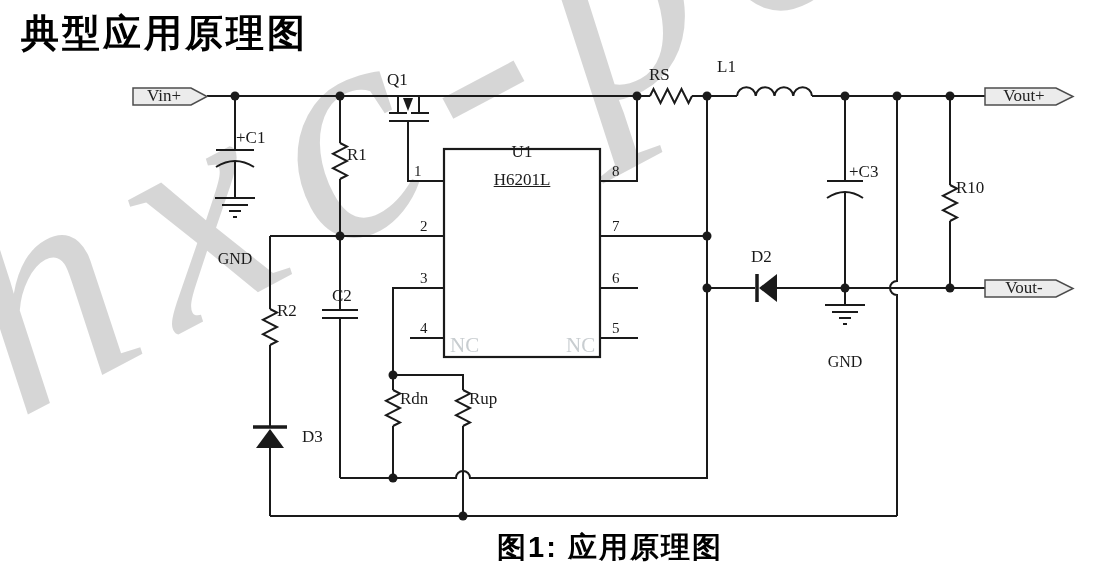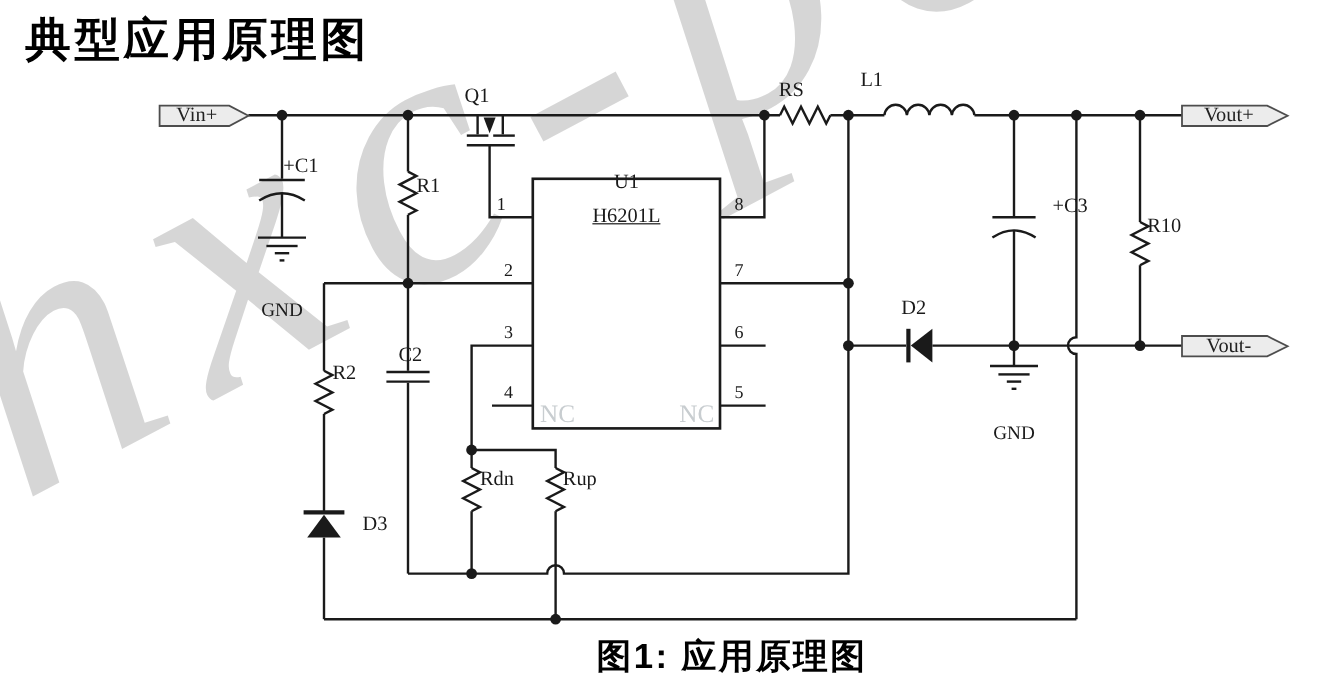--- a/index.html
+++ b/index.html
@@ -209,21 +209,21 @@
   <div class="lbl pin" style="left:612px; top:270px;">6</div>
   <div class="lbl pin" style="left:612px; top:320px;">5</div>
 
   <div class="lbl nc" style="left:450px; top:334px;">NC</div>
   <div class="lbl nc" style="left:566px; top:334px;">NC</div>
 
   <div class="lbl" style="left:236px; top:129px;">+C1</div>
   <div class="lbl" style="left:347px; top:146px;">R1</div>
   <div class="lbl" style="left:649px; top:66px;">RS</div>
   <div class="lbl" style="left:717px; top:58px;">L1</div>
-  <div class="lbl" style="left:849px; top:163px;margin-left:28px;">+C3</div>
+  <div class="lbl" style="left:849px; top:163px;">+C3</div>
   <div class="lbl" style="left:956px; top:179px;">R10</div>
   <div class="lbl" style="left:751px; top:248px;">D2</div>
   <div class="lbl" style="left:332px; top:287px;">C2</div>
   <div class="lbl" style="left:277px; top:302px;">R2</div>
   <div class="lbl" style="left:400px; top:390px;">Rdn</div>
   <div class="lbl" style="left:469px; top:390px;">Rup</div>
   <div class="lbl" style="left:291px; top:428px;margin-left:11px;">D3</div>
 
   <div class="lbl centered" style="left:213px; top:219px; width:44px; font-size:16px;">GND</div>
   <div class="lbl centered" style="left:823px; top:322px; width:44px; font-size:16px;">GND</div>

